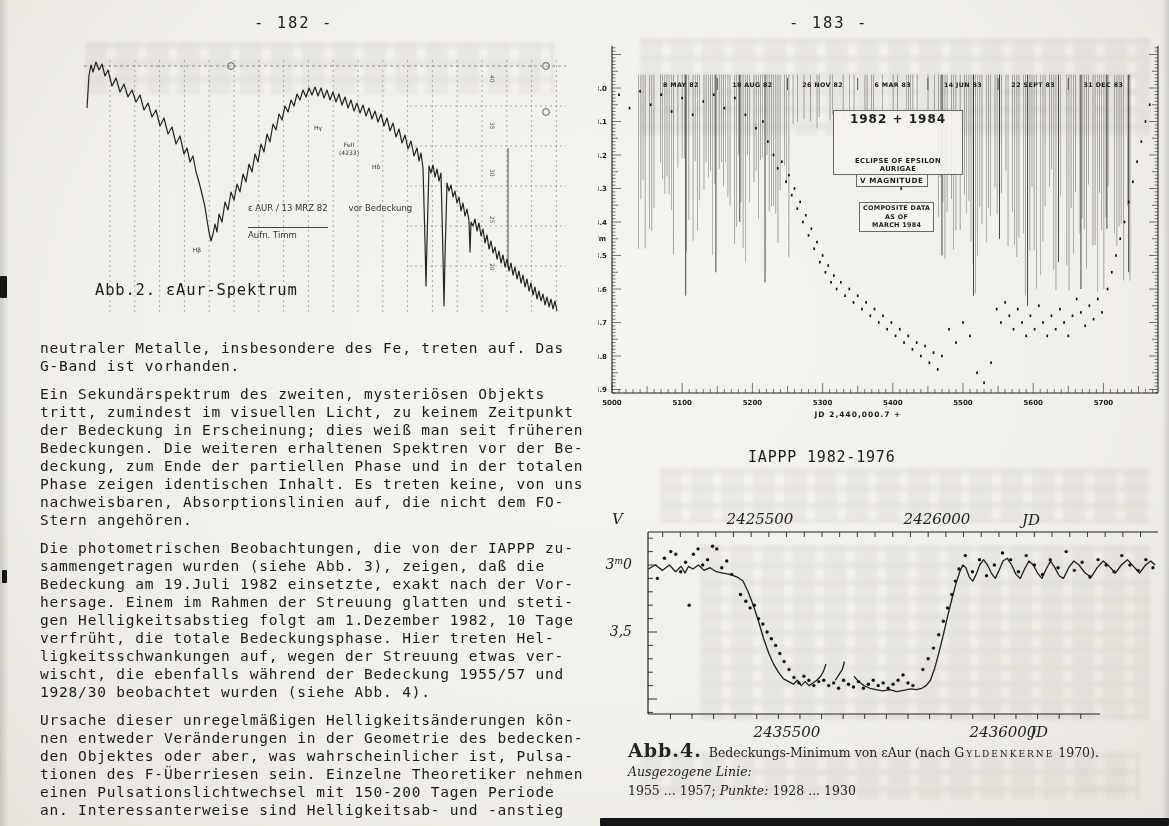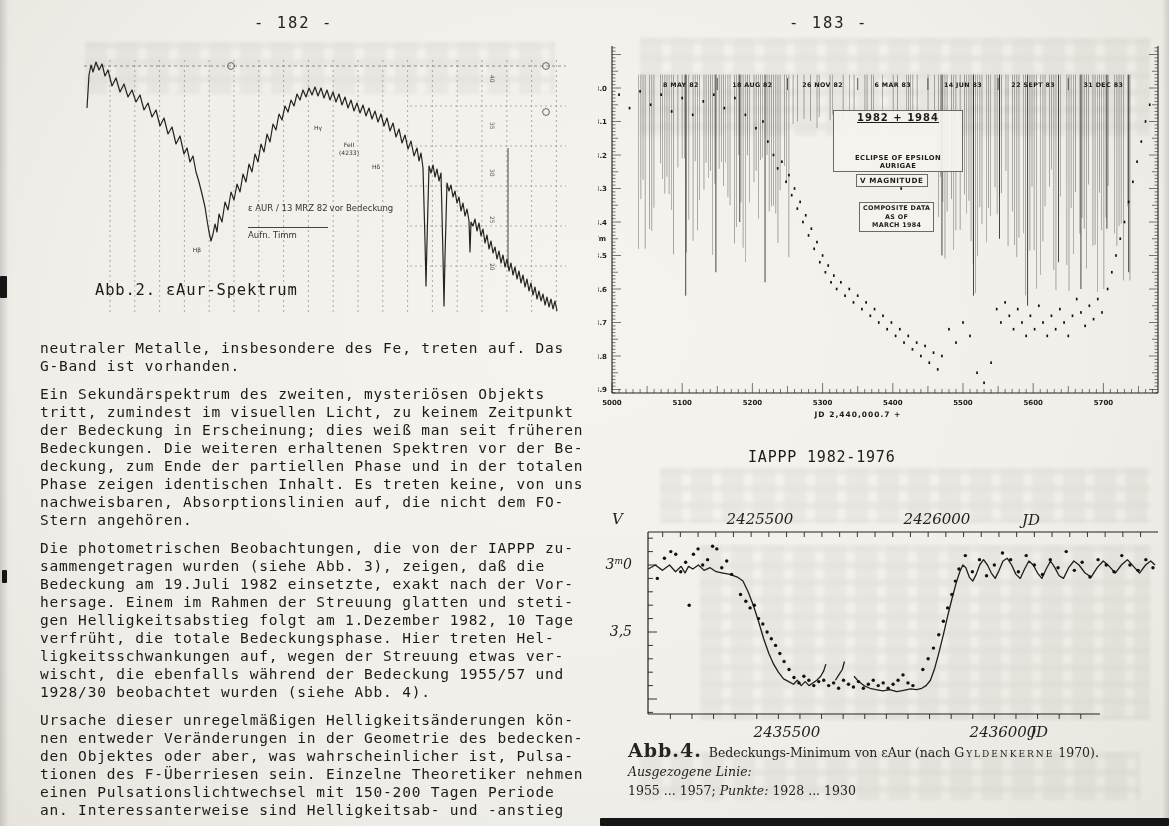--- a/index.html
+++ b/index.html
@@ -8,21 +8,21 @@
           radial-gradient(ellipse at 50% 40%, #f6f4ef 0%, #f1efe9 60%, #e7e4de 100%);
         font-family:"DejaVu Sans",sans-serif;}
   .abs{position:absolute;}
   .typewriter{font-family:"DejaVu Sans Mono",monospace;color:#1b1b1b;}
   .bodytext{left:40px;top:339px;width:545px;font-size:14.5px;line-height:18px;letter-spacing:0.8px;}
   .bodytext p{margin:0 0 10px 0;white-space:pre-line;}
   .pagenum{font-size:15.5px;letter-spacing:2px;color:#222;}
   .fig-caption{font-family:"DejaVu Sans Mono",monospace;font-size:15px;letter-spacing:0.8px;color:#1b1b1b;}
   .spec-label{font-family:"DejaVu Sans",sans-serif;font-size:8.5px;color:#333;}
   .spec-label .u{display:inline-block;border-bottom:1.2px solid #444;padding-bottom:14px;text-align:right;}
-  .spec-label .sfx{margin-left:2px;text-align:right;}
+  .spec-label .sfx{margin-left:21px;text-align:right;}
   .boxlabel{font-family:"DejaVu Sans",sans-serif;color:#1d1d1d;border:1px solid #6a6a6a;
             background:rgba(245,243,238,0.92);text-align:center;padding:1px 3px;}
   .serifcap{font-family:"DejaVu Serif",serif;font-size:12.5px;color:#242424;line-height:19px;}
   .serifcap .pfx{font-weight:bold;letter-spacing:1px;margin-right:7px;font-size:19px;margin-top:45px;}
   .serifcap .sc{font-variant:small-caps;letter-spacing:2px;}
   .serifcap .it{font-style:italic;}
   .ghost{position:absolute;z-index:1;
          background-image:
            repeating-linear-gradient(90deg, rgba(75,70,62,.55) 0 22px, rgba(75,70,62,0) 22px 31px),
            repeating-linear-gradient(180deg, rgba(75,70,62,.55) 0 7px, rgba(75,70,62,0) 7px 17px);
@@ -720,21 +720,21 @@
       <rect x="1123.6100000000001" y="220.69999999999996" width="1.7" height="2.6" fill="#101010"></rect>
       <rect x="1127.8220000000001" y="200.59999999999994" width="1.7" height="2.6" fill="#101010"></rect>
       <rect x="1132.034" y="180.49999999999994" width="1.7" height="2.6" fill="#101010"></rect>
       <rect x="1136.246" y="160.40000000000003" width="1.7" height="2.6" fill="#101010"></rect>
       <rect x="1140.458" y="140.30000000000004" width="1.7" height="2.6" fill="#101010"></rect>
       <rect x="1144.67" y="120.20000000000003" width="1.7" height="2.6" fill="#101010"></rect>
       <rect x="1148.882" y="103.44999999999995" width="1.7" height="2.6" fill="#101010"></rect>
     </svg>
 
   <div class="abs boxlabel z3" style="left:833px;top:110px;width:122px;">
-    <div style="font-size:10px;font-weight:bold;letter-spacing:1px;text-decoration:underline;">1982 + 1984</div>
+    <div style="font-size:12px;font-weight:bold;letter-spacing:1px;">1982 + 1984</div>
     <div style="font-size:6.8px;font-weight:bold;letter-spacing:0.4px;margin-top:31px;">ECLIPSE OF EPSILON AURIGAE</div>
   </div>
   <div class="abs boxlabel z3" style="left:856px;top:174px;font-size:7.2px;font-weight:bold;letter-spacing:0.6px;">V MAGNITUDE</div>
   <div class="abs boxlabel z3" style="left:859px;top:202px;font-size:6.4px;font-weight:bold;letter-spacing:0.3px;white-space:pre-line;line-height:8.5px;">COMPOSITE DATA
 AS OF
 MARCH 1984</div>
 
   <div class="abs fig-caption z3" style="left:748px;top:448px;">IAPPP 1982-1976</div>
 
   <svg id="svg-abb4" style="left:600px;top:503px;" width="569" height="237" viewBox="600 503 569 237">

